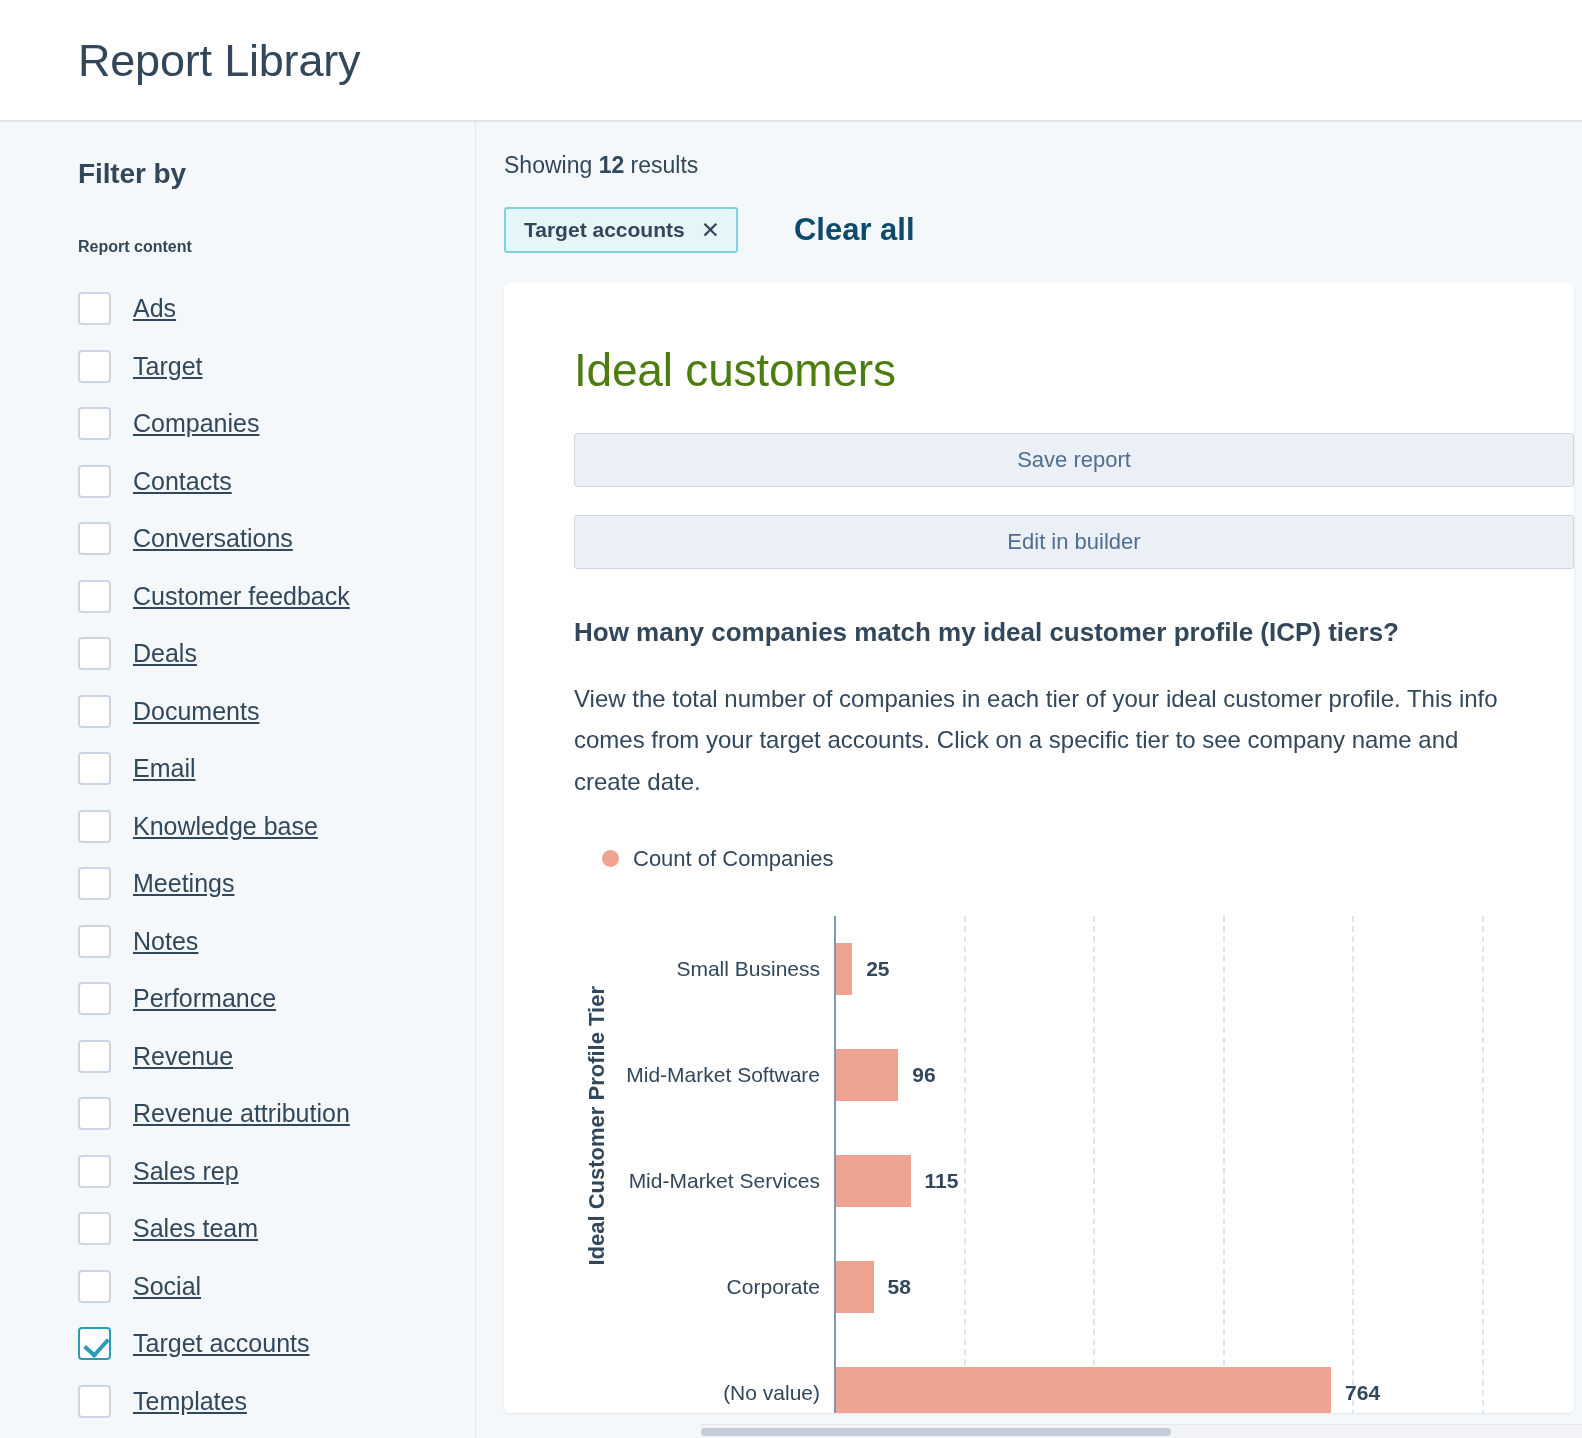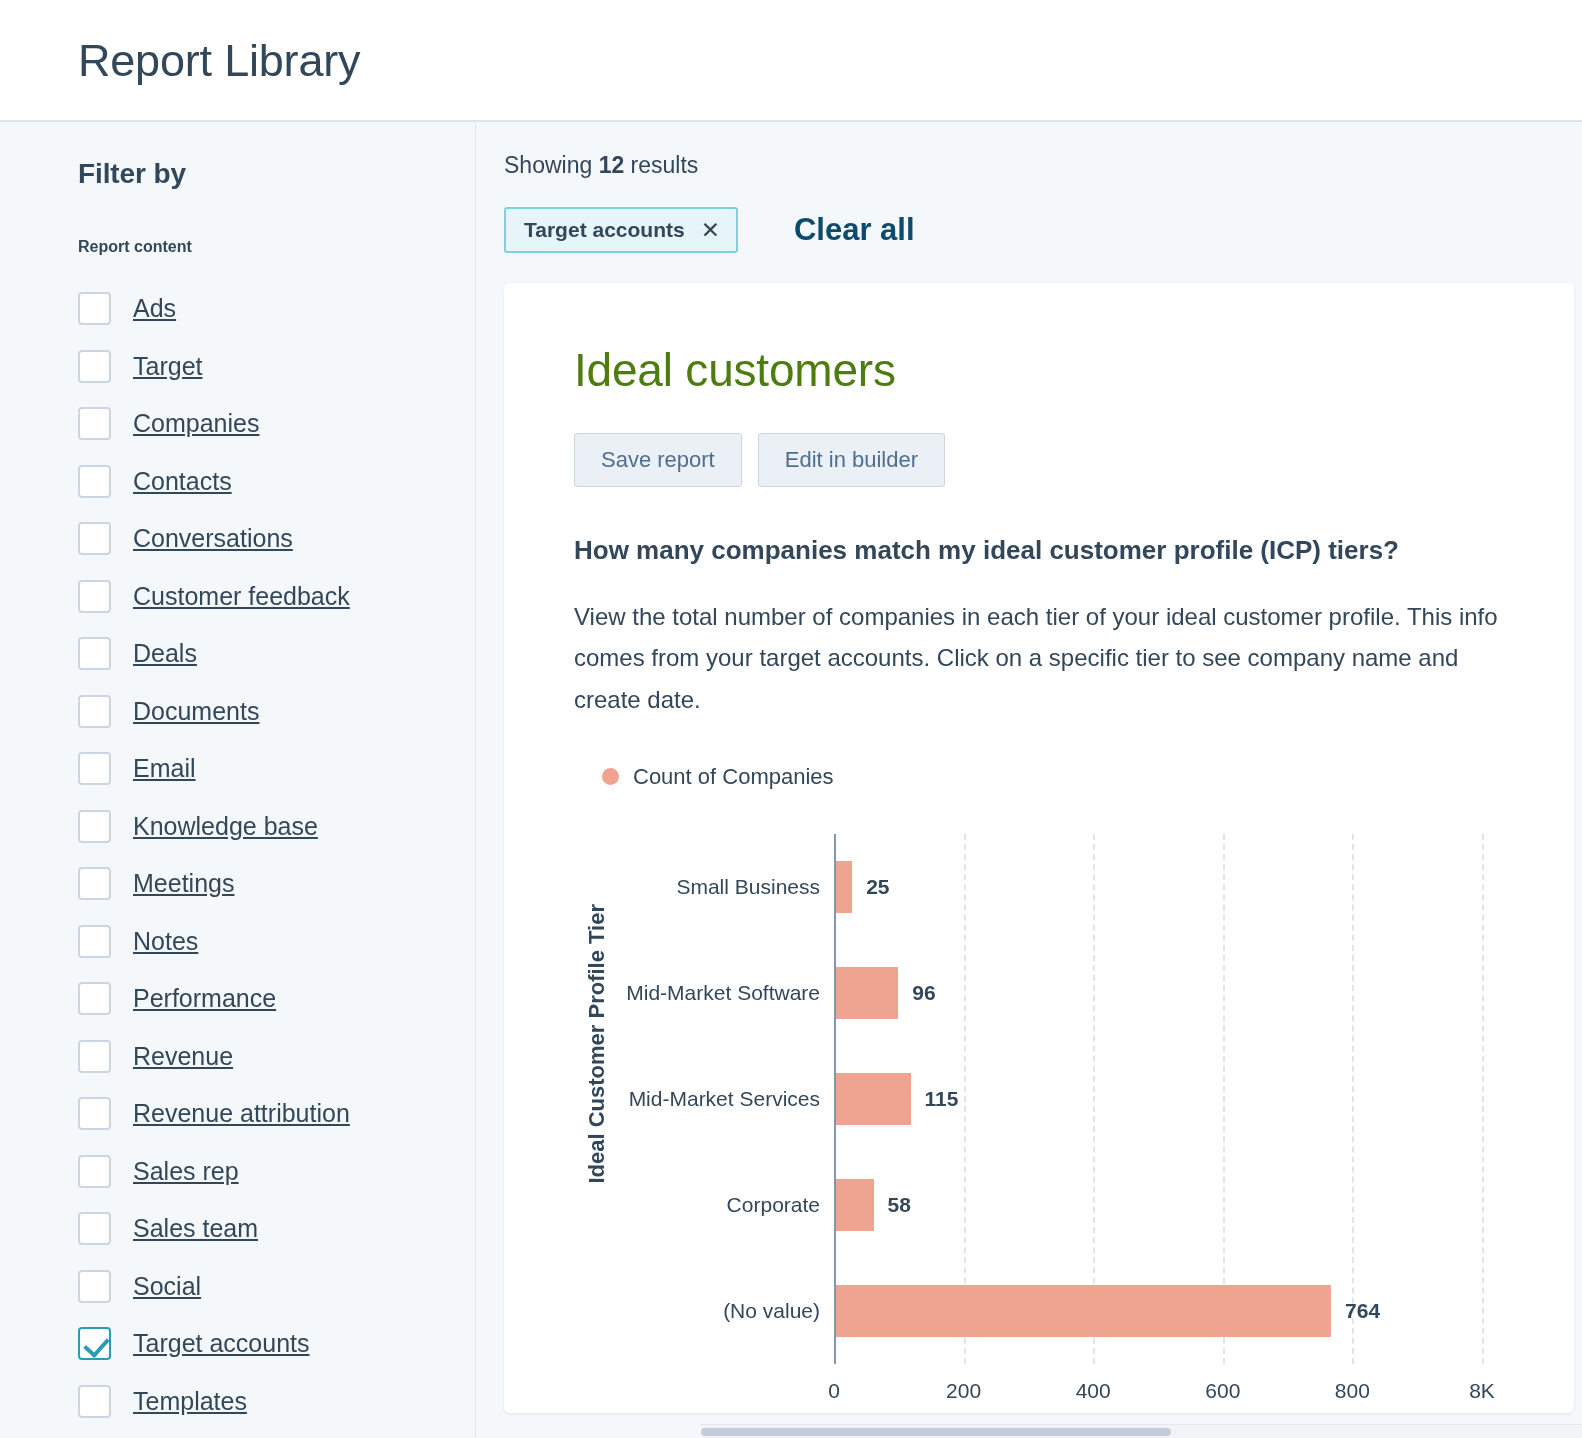--- a/index.html
+++ b/index.html
@@ -155,21 +155,21 @@
     position: relative;
     overflow: hidden;
   }
   .report-title {
     font-size: 46px;
     font-weight: 400;
     color: #4d7c0f;
     margin-bottom: 36px;
     letter-spacing: -0.2px;
   }
-  .btn-row { display: flex; gap: 16px; margin-bottom: 48px; }
+  .btn-row { display: flex; gap: 28px; margin-bottom: 48px; flex-direction: column; }
   .btn {
     background: #eaf0f6;
     border: 1px solid #cbd6e2;
     border-radius: 3px;
     color: #506e91;
     font-size: 22px;
     padding: 13px 26px;
     cursor: pointer;
     font-family: "Liberation Sans", sans-serif;
   }

